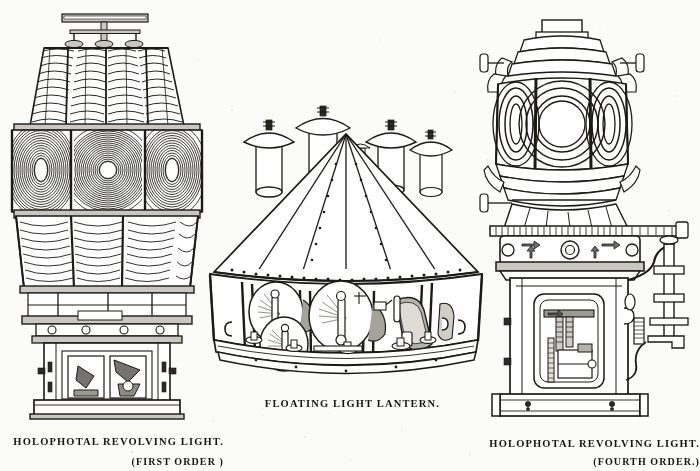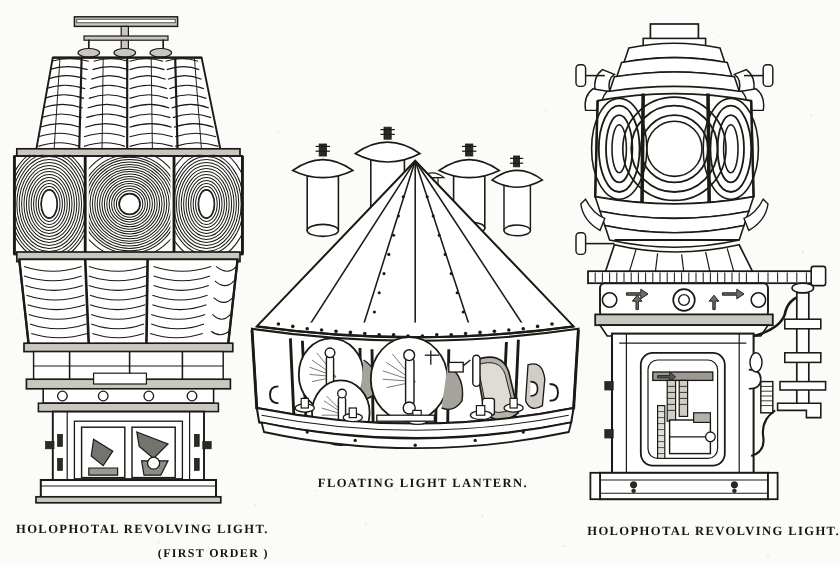--- a/index.html
+++ b/index.html
@@ -745,14 +745,15 @@
         <circle class="fillk" cx="134" cy="386" r="2.6" stroke-width="0.8"></circle>
         <circle class="fillk" cx="50" cy="391" r="1.6" stroke-width="0.6"></circle>
         <circle class="fillk" cx="134" cy="391" r="1.6" stroke-width="0.6"></circle>
         <rect class="fillw" x="14" y="376" width="8" height="22" stroke-width="1.5"></rect>
         <rect class="fillw" x="162" y="376" width="8" height="22" stroke-width="1.5"></rect>
       </g>
     </svg>
   </div>
 
   <div class="cap" style="left:472px;top:438px;width:228px;">HOLOPHOTAL REVOLVING LIGHT.</div>
+  <div class="cap sub" style="left:472px;top:456px;width:228px;">(FOURTH ORDER.)</div>
 
 </div>
 
 </body></html>

